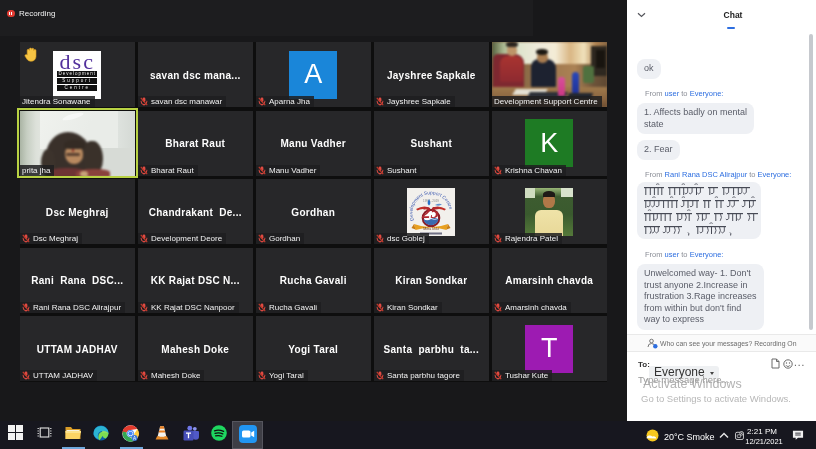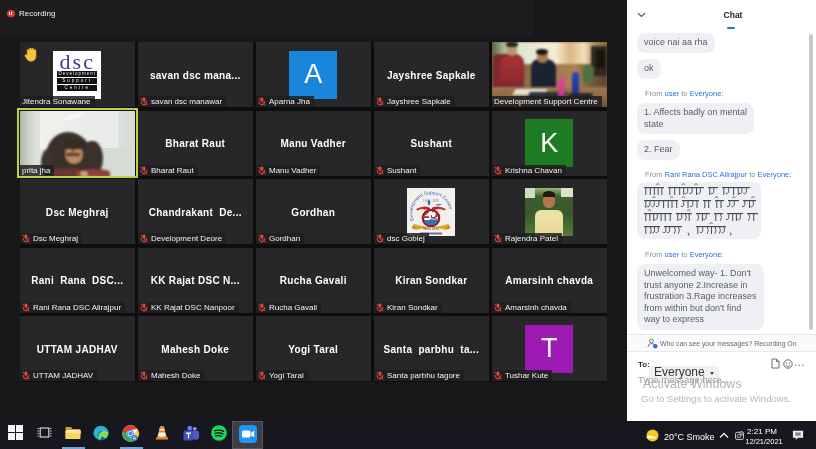--- a/index.html
+++ b/index.html
@@ -379,21 +379,20 @@
       </div>
     </div>
 <div style="position:absolute;left:17px;top:108px;width:120.5px;height:70px;border:2.5px solid #b8d243;pointer-events:none"></div>
 </div>
 <div id="chat">
   <svg style="position:absolute;left:10px;top:12px" width="9" height="6" viewBox="0 0 9 6">
       <path d="M1 1.2 L4.5 4.5 L8 1.2" stroke="#55565c" stroke-width="1.2" fill="none"></path>
     </svg>
   <div style="position:absolute;left:0;right:0;top:10px;text-align:center;font-weight:bold;font-size:8.5px;color:#222">Chat</div>
   <div style="position:absolute;left:100px;top:27px;width:8px;height:2px;background:#2d6ee0;border-radius:1px"></div>
-  <div class="bub" style="top:33px">voice nai aa rha</div>
   <div class="bub" style="top:59px">ok</div>
   <div class="frm" style="top:89px">From <b>user</b> to <b>Everyone:</b></div>
   <div class="bub" style="top:103px">1. Affects badly on mental<br>state</div>
   <div class="bub" style="top:140px">2. Fear</div>
   <div class="frm" style="top:169.5px">From <b>Rani Rana DSC Alirajpur</b> to <b>Everyone:</b></div>
   <div class="bub" style="top:182px;width:124px;height:57px;padding:0" id="hindi">
       <svg width="124" height="57" viewBox="0 0 124 57" style="position:absolute;left:0;top:0">
         <rect x="7" y="5" width="20" height="1.2" fill="#474a55"></rect>
         <line x1="8.8" y1="6" x2="8.8" y2="13" stroke="#474a55" stroke-width="1"></line>
         <line x1="13.3" y1="6" x2="13.3" y2="13" stroke="#474a55" stroke-width="1"></line>

